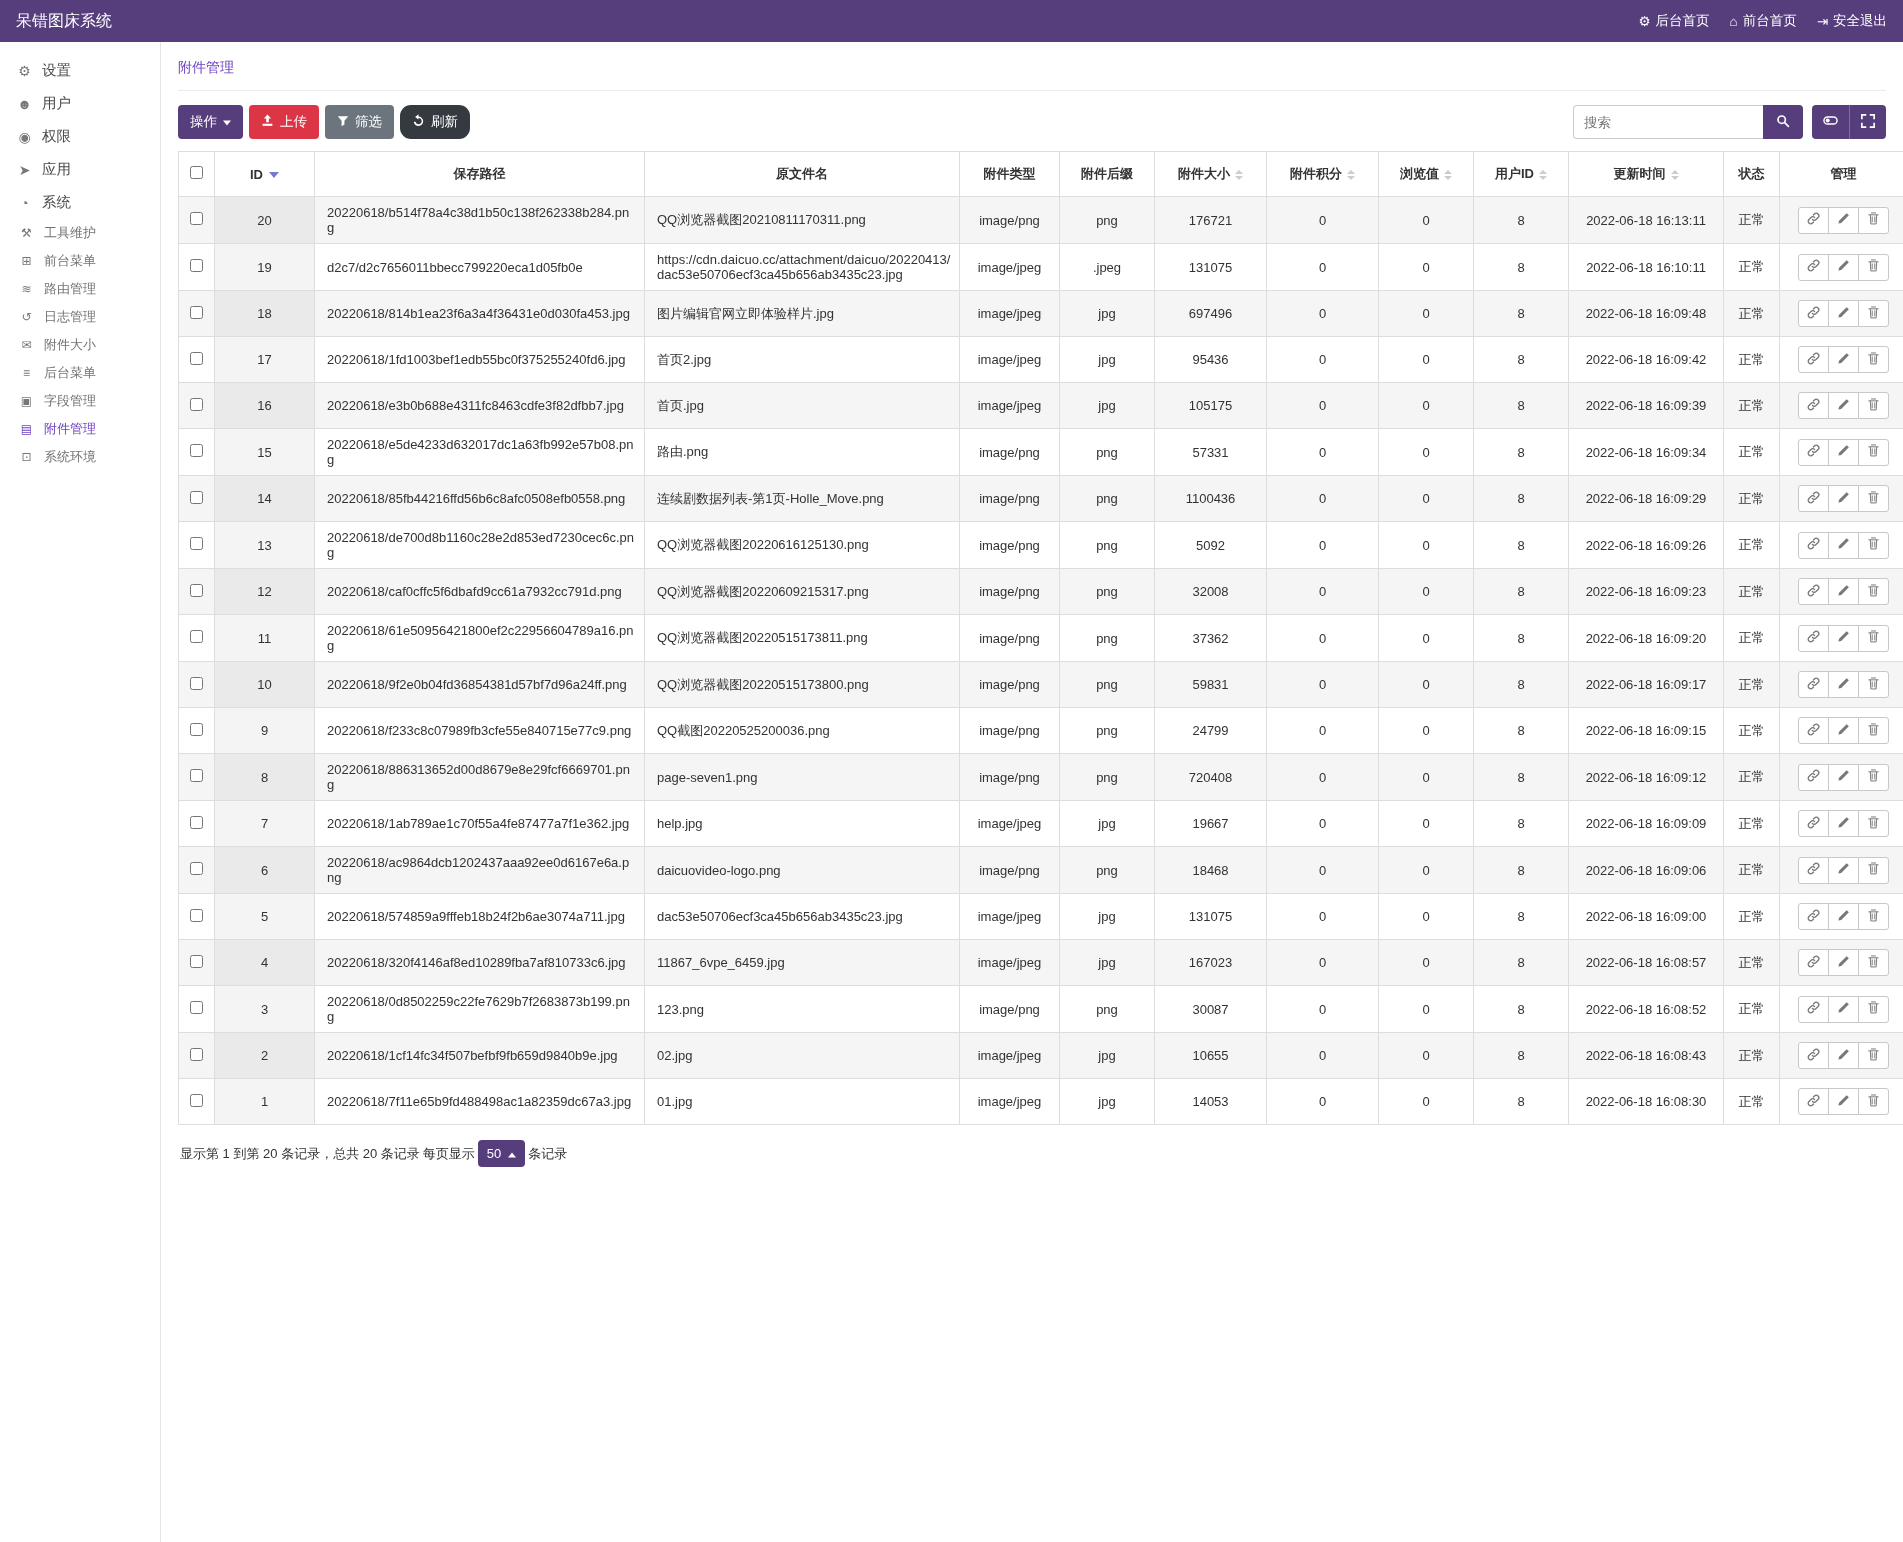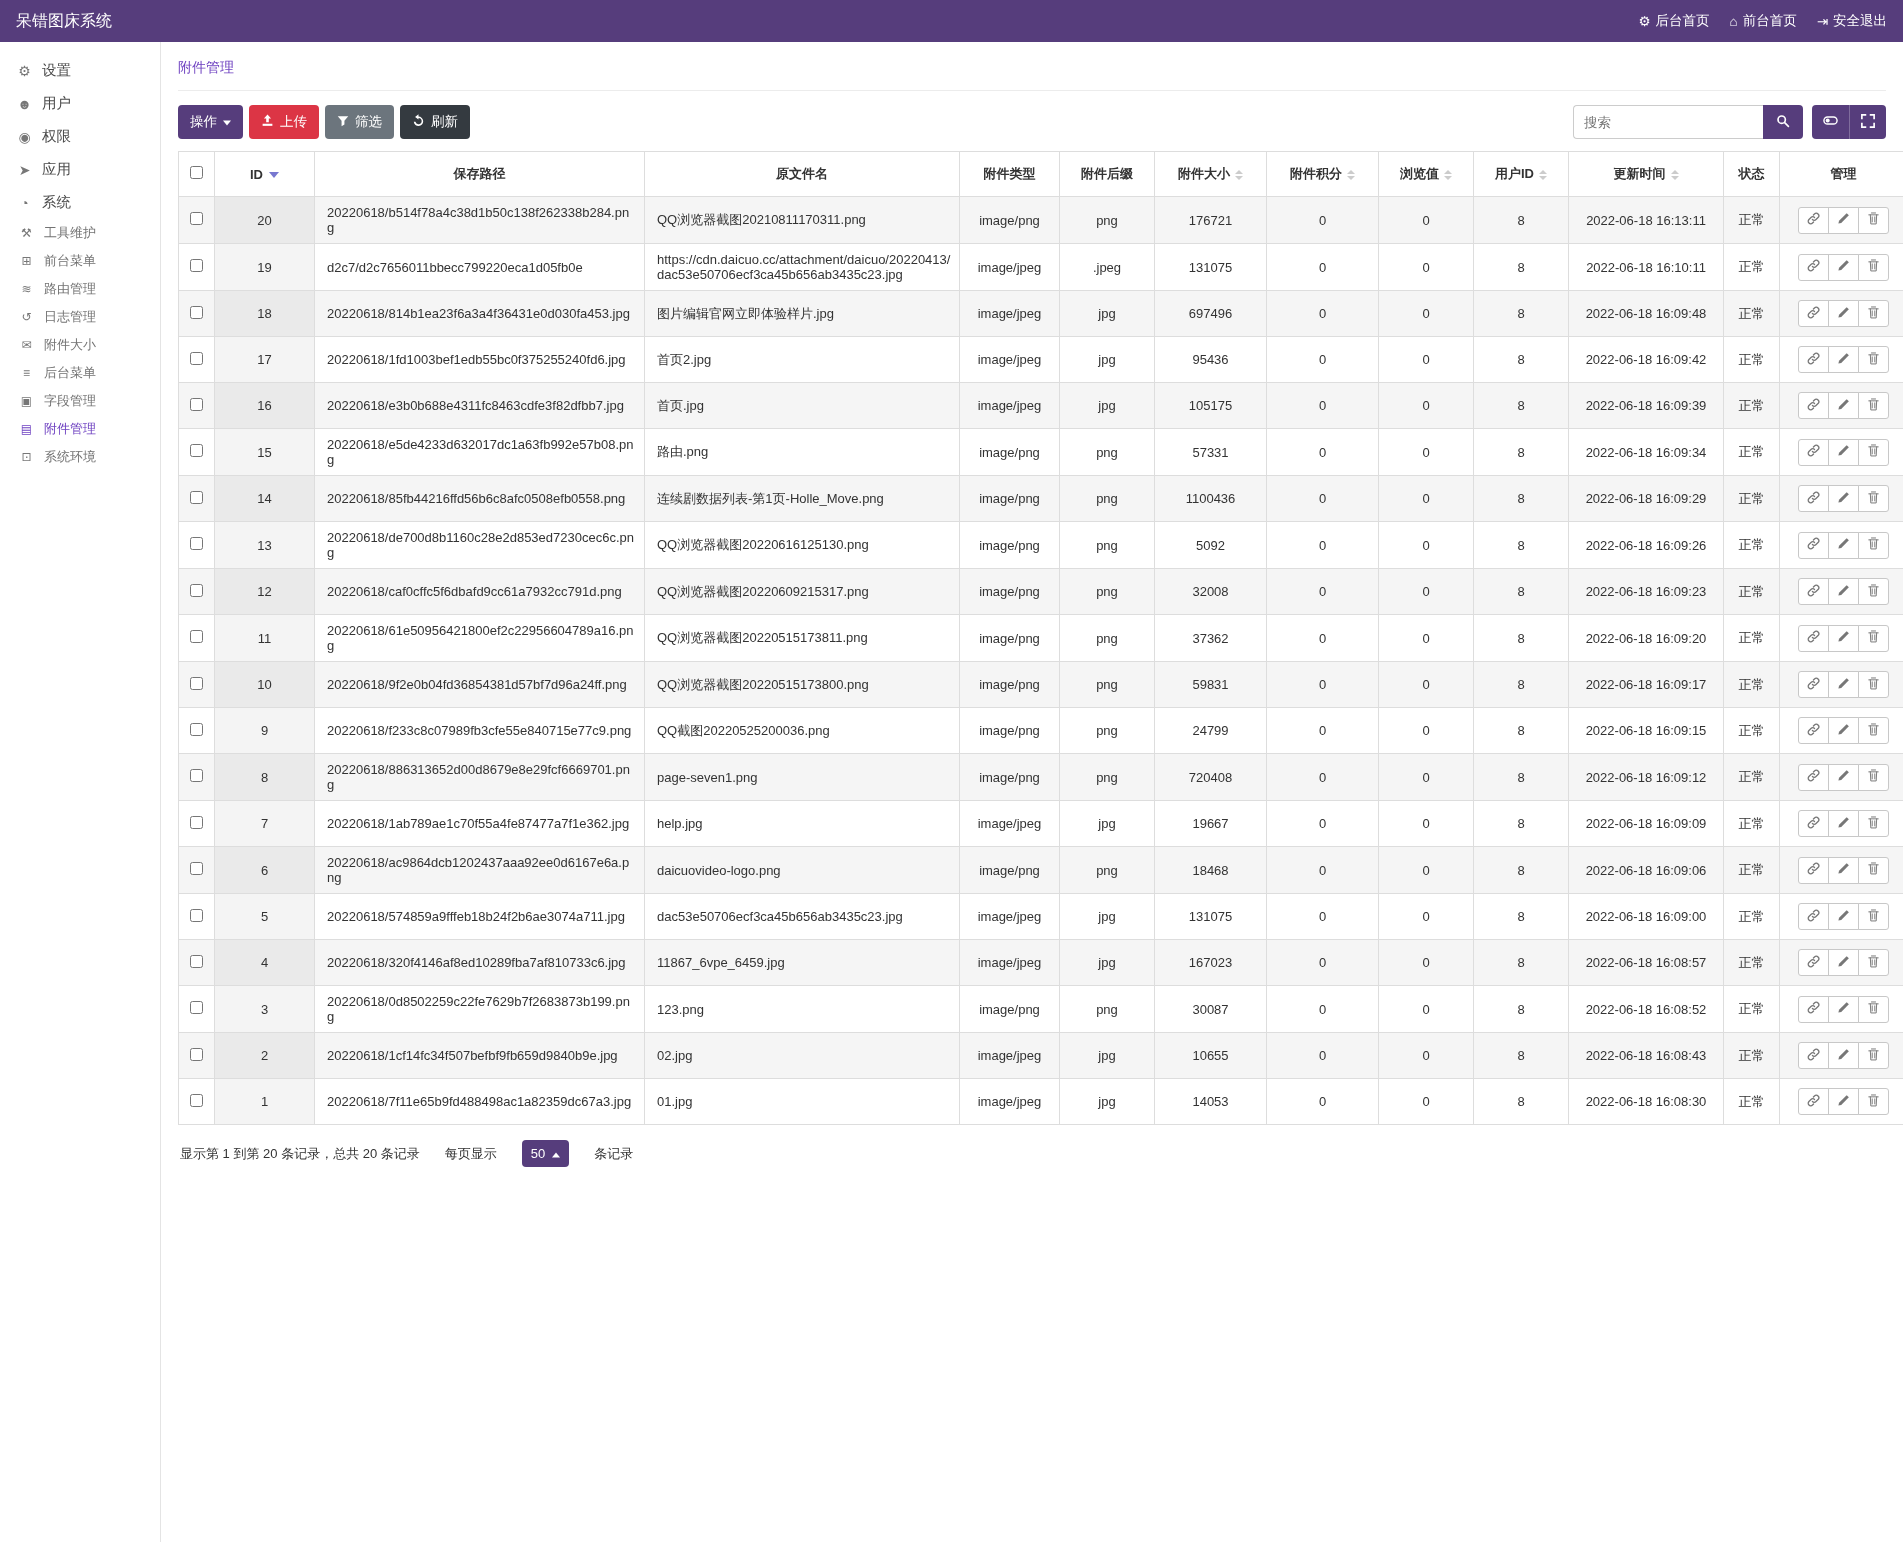--- a/index.html
+++ b/index.html
@@ -24,21 +24,21 @@
   .sb-item.active, .sb-item.active .ig { color:#6f42c1; }
 
   
   main { flex:1; padding:14px 17px 0; min-width:0; }
   .titlebar { padding:2px 0 13px; border-bottom:1px solid #ececec; margin-bottom:14px; }
   .titlebar a { color:#6f42c1; font-size:14px; text-decoration:none; }
 
   .toolbar { display:flex; margin-bottom:12px; }
   .btn { display:inline-flex; align-items:center; gap:6px; border:none; border-radius:4px; color:#fff; font-size:13.5px; padding:8px 12px; margin-right:6px; cursor:pointer; font-family:inherit; line-height:1; }
   .btn-primary { background:#563d7c; } .btn-danger { background:#dc3545; }
-  .btn-secondary { background:#6c757d; } .btn-dark { background:#343a40; }
+  .btn-secondary { background:#6c757d; } .btn-dark { background:#343a40;border-radius:11px; }
   .toolbar-right { margin-left:auto; display:flex; align-items:center; }
   .search-input { width:190px; height:34px; border:1px solid #ccc; border-right:none; border-radius:4px 0 0 4px; padding:0 10px; font-size:13.5px; font-family:inherit; color:#0369a1; outline:none; }
   .btn-search { height:34px; border-radius:0 4px 4px 0; margin-right:9px; padding:0 13px; }
   .btn-grp { display:inline-flex; }
   .btn-grp .btn { margin:0; height:34px; padding:0 11px; border-radius:0; }
   .btn-grp .btn:first-child { border-radius:4px 0 0 4px; border-right:1px solid rgba(255,255,255,.25); }
   .btn-grp .btn:last-child { border-radius:0 4px 4px 0; }
 
   
   table { width:100%; border-collapse:collapse; table-layout:fixed; font-size:13px; color:#333; }
@@ -56,21 +56,21 @@
   .car-up { width:0; height:0; border-left:4px solid transparent; border-right:4px solid transparent; border-bottom:4px solid #ccc; }
   .car-down { width:0; height:0; border-left:4px solid transparent; border-right:4px solid transparent; border-top:4px solid #ccc; }
   .sort-desc { display:inline-block; margin-left:6px; width:0; height:0; border-left:5px solid transparent; border-right:5px solid transparent; border-top:6px solid #7878d0; vertical-align:middle; }
 
   .act-grp { display:inline-flex; }
   .act { width:31px; height:27px; display:inline-flex; align-items:center; justify-content:center; background:#fff; border:1px solid #c8c8c8; margin-left:-1px; cursor:pointer; padding:0; }
   .act:first-child { border-radius:3px 0 0 3px; margin-left:0; }
   .act:last-child { border-radius:0 3px 3px 0; }
 
   
-  .pager { display:flex; align-items:center; gap:25px; margin:15px 2px 0; font-size:13px; color:#333; }
+  .pager { display:flex; align-items:center; gap:3px; margin:15px 2px 0; font-size:13px; color:#333; }
   .page-size-btn { background:#563d7c; color:#fff; border:none; border-radius:4px; padding:6px 9px; display:inline-flex; align-items:center; gap:7px; font-size:13px; cursor:pointer; font-family:inherit; }
 
   footer { margin-top:52px; padding:18px 0 60px; text-align:center; font-size:13px; color:#777; }
   footer a { color:#6f42c1; text-decoration:none; }
   input[type=checkbox] { width:13px; height:13px; cursor:pointer; }
 </style>
 </head>
 <body>
 
 <div class="app">

